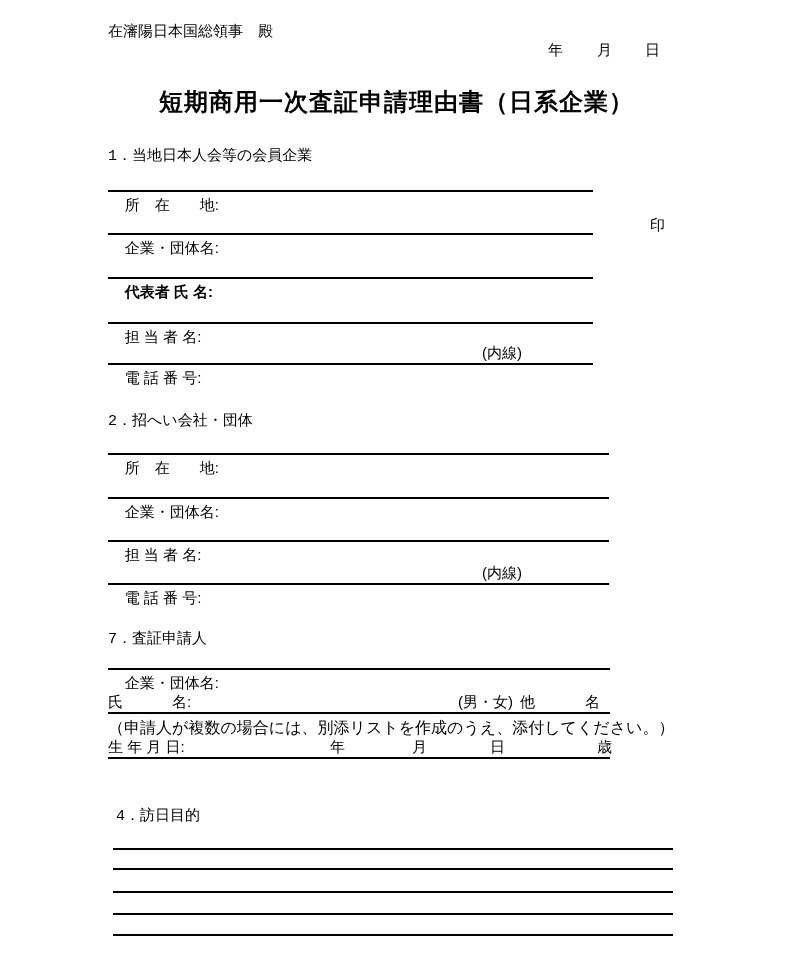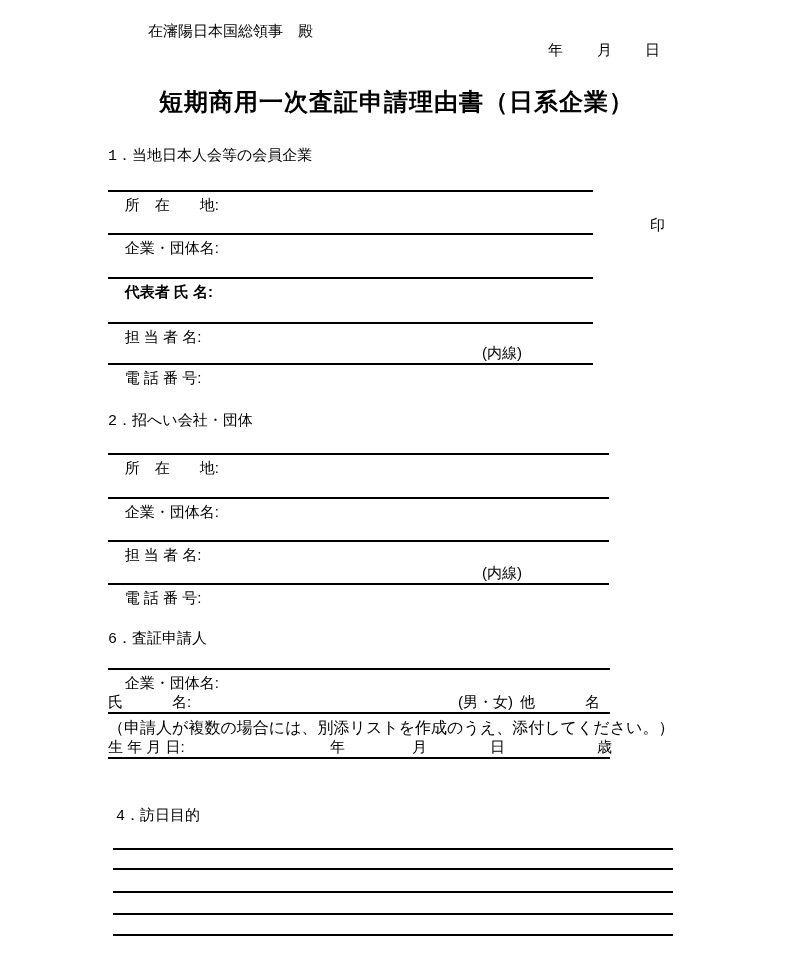--- a/index.html
+++ b/index.html
@@ -69,21 +69,21 @@
   .seal {
     font-size: 15px;
     white-space: pre;
   }
 </style>
 </head>
 <body>
 
 <div class="page">
 
-  <div class="abs txt" style="left:108px; top:22px;margin-left:40px;">在瀋陽日本国総領事　殿</div>
+  <div class="abs txt" style="left:108px; top:22px;">在瀋陽日本国総領事　殿</div>
 
   <div class="abs txt" style="left:548px; top:41px;">年</div>
   <div class="abs txt" style="left:597px; top:41px;">月</div>
   <div class="abs txt" style="left:645px; top:41px;">日</div>
 
   <div class="abs doc-title">短期商用一次査証申請理由書（日系企業）</div>
 
   <div class="abs heading" style="left:108px; top:148px;">1．当地日本人会等の会員企業</div>
 
   <div class="field" style="top:166px; width:485px;">
@@ -120,21 +120,21 @@
 
   <div class="field" style="top:516px; width:501px;">
     <span>担 当 者 名:</span>
   </div>
 
   <div class="field" style="top:559px; width:501px;">
     <span>電 話 番 号:</span>
     <span class="inline-abs" style="left:374px;">(内線)</span>
   </div>
 
-  <div class="abs heading" style="left:108px; top:631px;">6．査証申請人</div>
+  <div class="abs heading" style="left:108px; top:631px;">7．査証申請人</div>
 
   <div class="field" style="top:644px; width:502px;">
     <span>企業・団体名:</span>
   </div>
 
   <div class="field" style="top:688px; width:502px;">
     <span class="inline-abs" style="left:0;">氏</span>
     <span class="inline-abs" style="left:64px;">名:</span>
     <span class="inline-abs" style="left:350px;">(男・女)</span>
     <span class="inline-abs" style="left:412px;">他</span>

